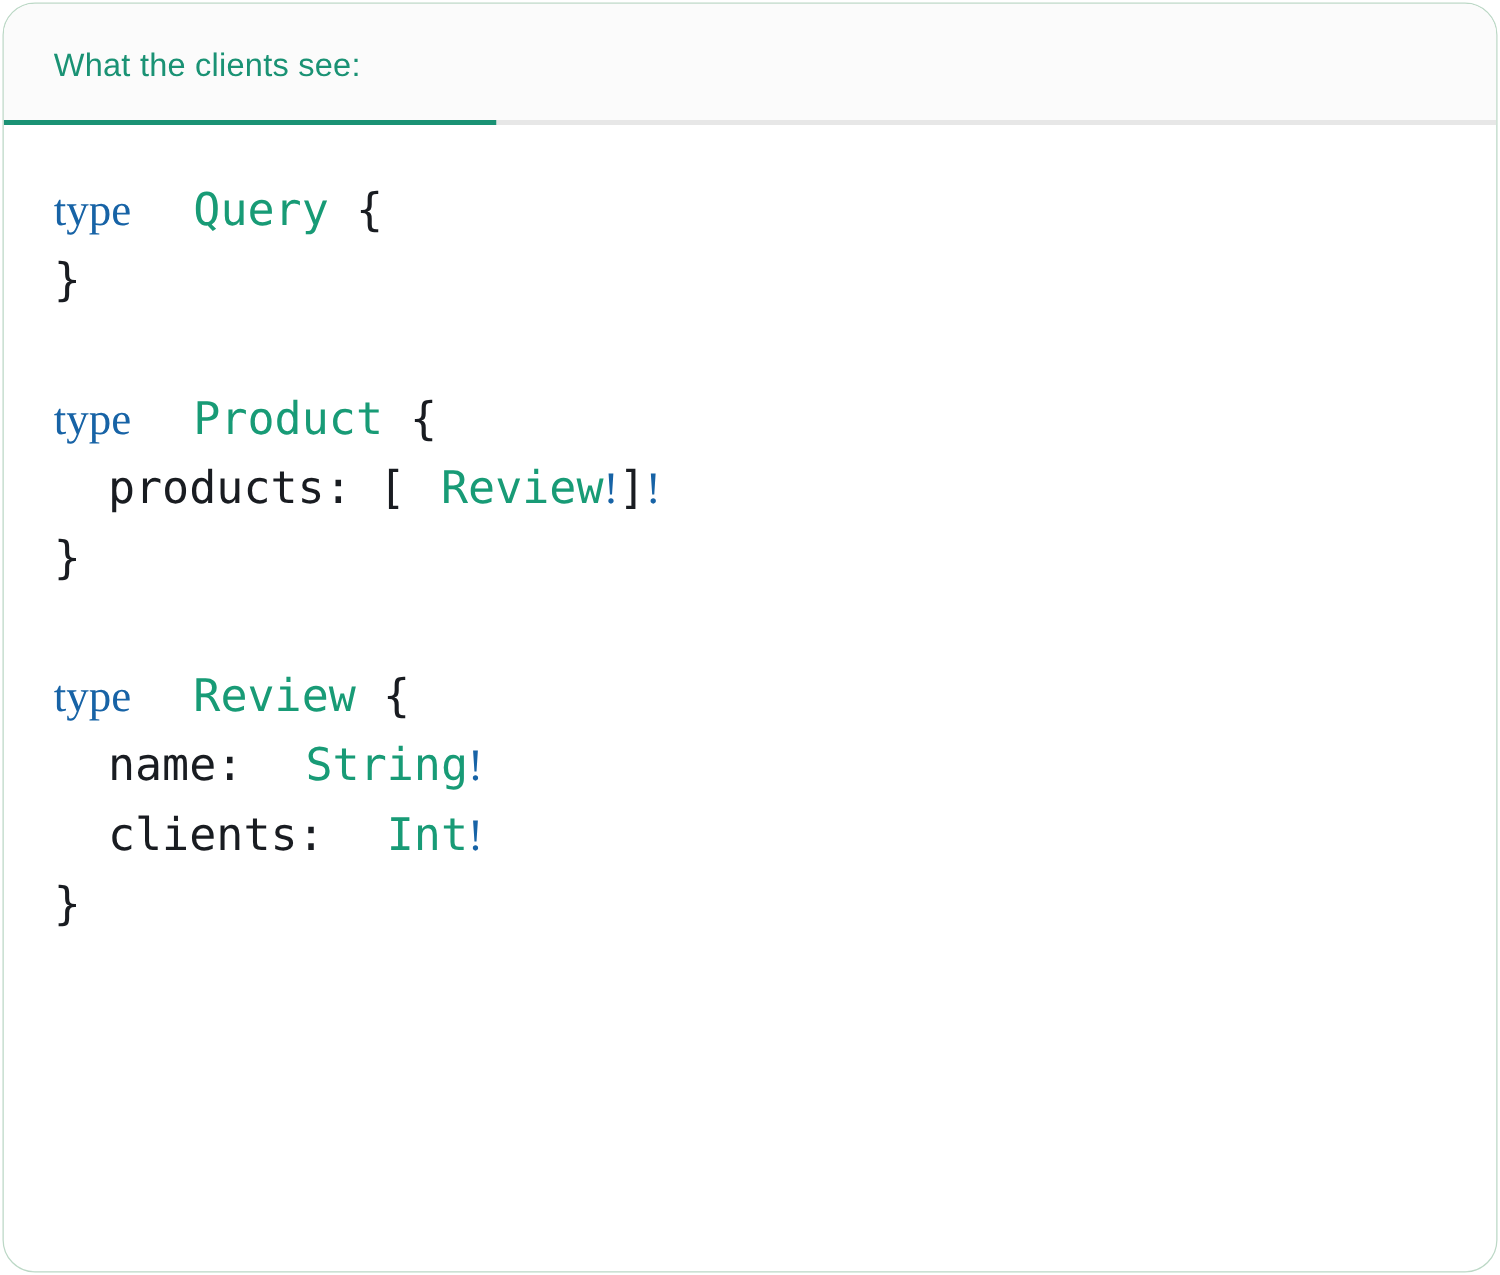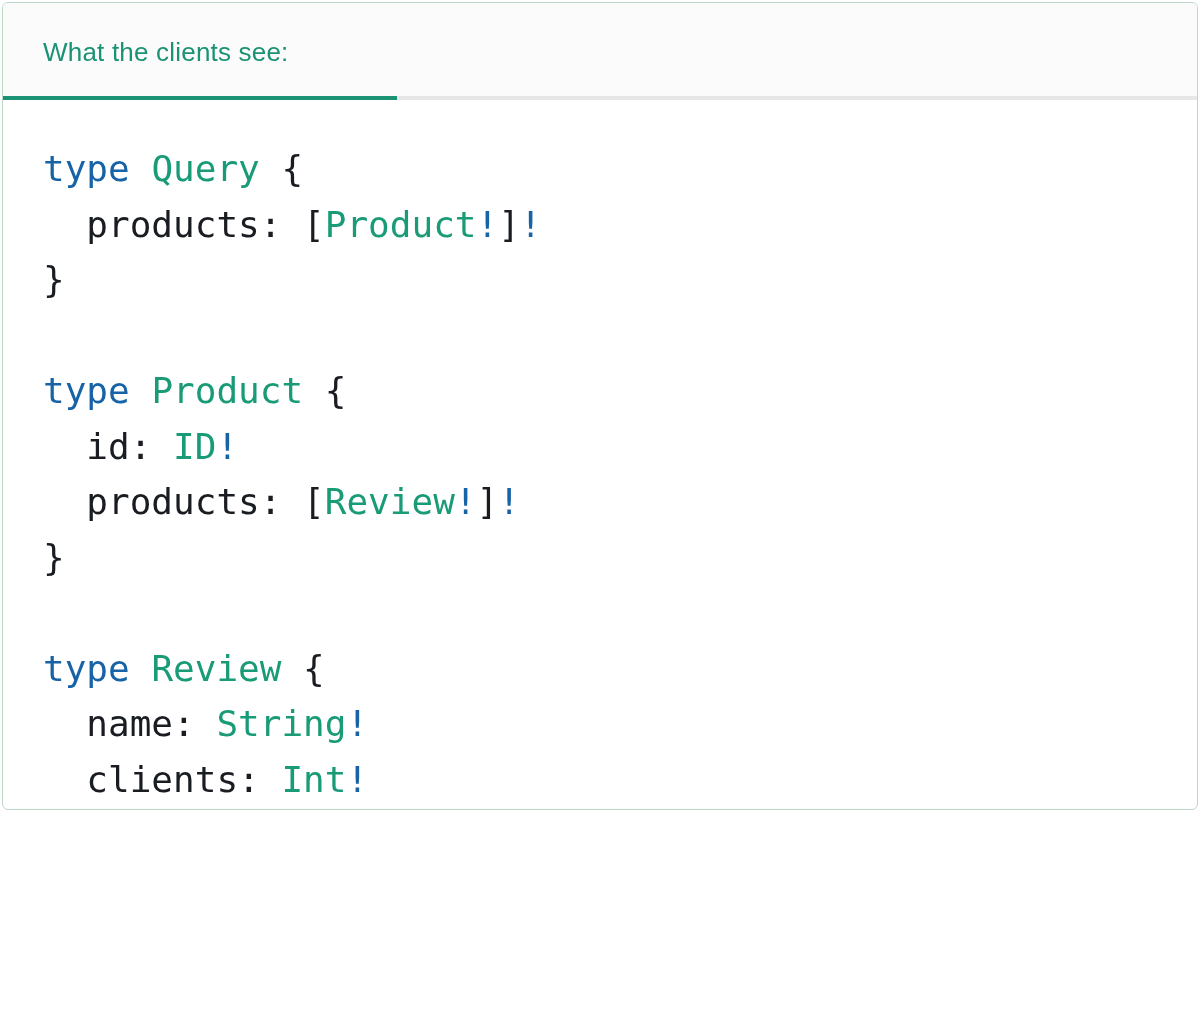--- a/index.html
+++ b/index.html
@@ -18,24 +18,24 @@
     height: 1020px;
     background: #ffffff;
     font-family: "Liberation Sans", sans-serif;
     overflow: hidden;
   }
   .card {
     position: absolute;
     left: 2px;
     top: 2px;
     width: 1196px;
-    height: 808px;
+    height: 1016px;
     background: var(--card-bg);
     border: 1.5px solid var(--card-border);
-    border-radius: 6px;
+    border-radius: 26px;
     overflow: hidden;
   }
   .card-header {
     position: relative;
     height: 97px;
     background: var(--header-bg);
     border-bottom: 4px solid var(--divider);
   }
   .tab {
     position: absolute;
@@ -68,41 +68,39 @@
     padding: 41px 30px 0 40px;
     font-family: "DejaVu Sans Mono", "Liberation Mono", monospace;
     font-size: 36px;
     color: var(--code-dark);
   }
   .code-line {
     height: 55.5px;
     line-height: 55.5px;
     white-space: pre;
   }
-  .c-k { color: var(--keyword-blue); }
-  .c-t { color: var(--code-teal); }
+  .c-k { color: var(--keyword-blue); font-family: Liberation Serif, serif; }
+  .c-t { color: var(--code-teal); margin-left: 28px; }
   .c-p { color: var(--code-dark); }
 </style>
 </head>
 <body>
 
 <div class="card">
   <div class="card-header">
     <div class="tab">
       <span class="tab-label">What the clients see:</span>
     </div>
     <div class="tab-underline"></div>
   </div>
   <div class="code-area">
       <div class="code-line"><span class="c-k">type</span><span class="c-p"> </span><span class="c-t">Query</span><span class="c-p"> {</span></div>
-      <div class="code-line"><span class="c-p">  products: [</span><span class="c-t">Product</span><span class="c-k">!</span><span class="c-p">]</span><span class="c-k">!</span></div>
       <div class="code-line"><span class="c-p">}</span></div>
       <div class="code-line">&nbsp;</div>
       <div class="code-line"><span class="c-k">type</span><span class="c-p"> </span><span class="c-t">Product</span><span class="c-p"> {</span></div>
-      <div class="code-line"><span class="c-p">  id: </span><span class="c-t">ID</span><span class="c-k">!</span></div>
       <div class="code-line"><span class="c-p">  products: [</span><span class="c-t">Review</span><span class="c-k">!</span><span class="c-p">]</span><span class="c-k">!</span></div>
       <div class="code-line"><span class="c-p">}</span></div>
       <div class="code-line">&nbsp;</div>
       <div class="code-line"><span class="c-k">type</span><span class="c-p"> </span><span class="c-t">Review</span><span class="c-p"> {</span></div>
       <div class="code-line"><span class="c-p">  name: </span><span class="c-t">String</span><span class="c-k">!</span></div>
       <div class="code-line"><span class="c-p">  clients: </span><span class="c-t">Int</span><span class="c-k">!</span></div>
       <div class="code-line"><span class="c-p">}</span></div>
     </div>
 </div>
 

